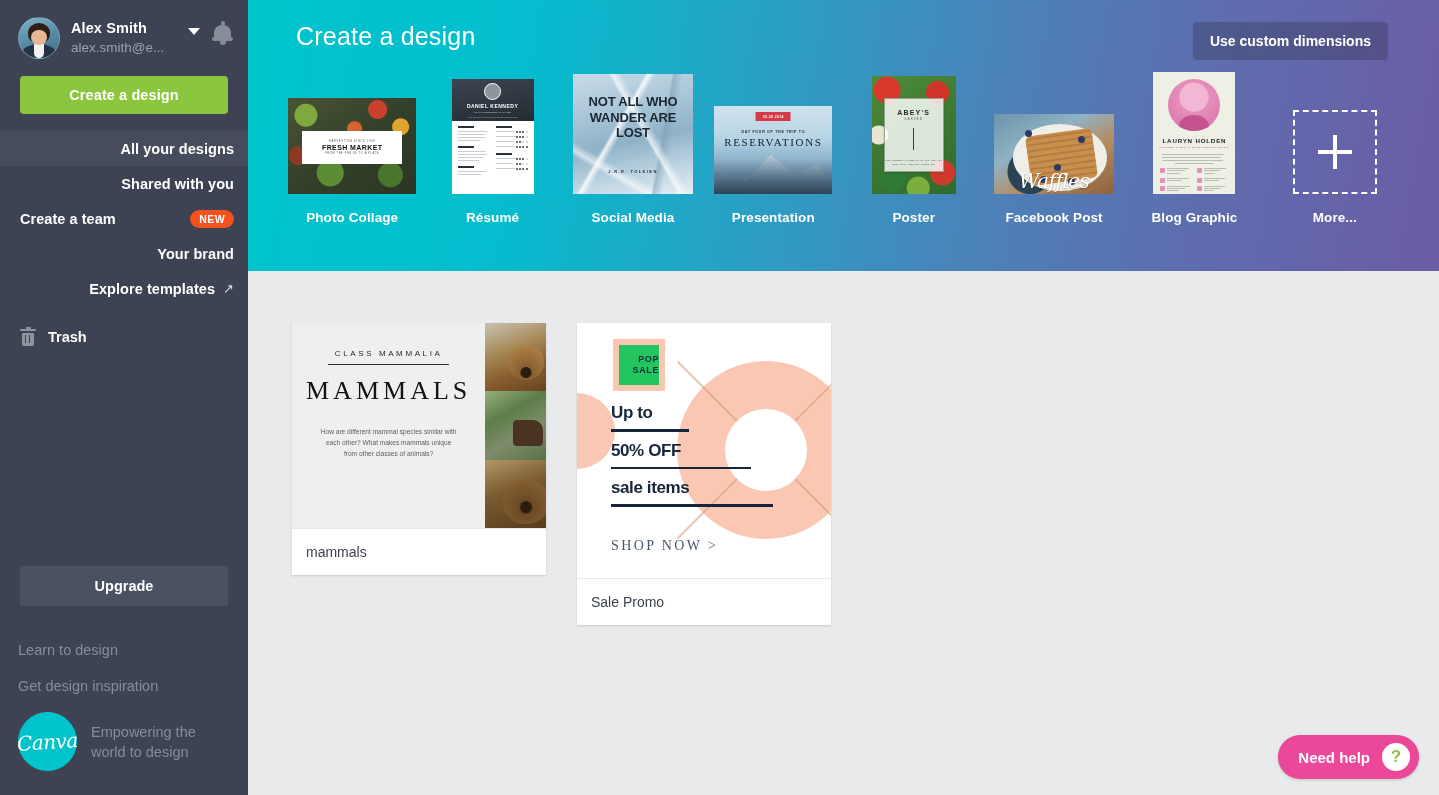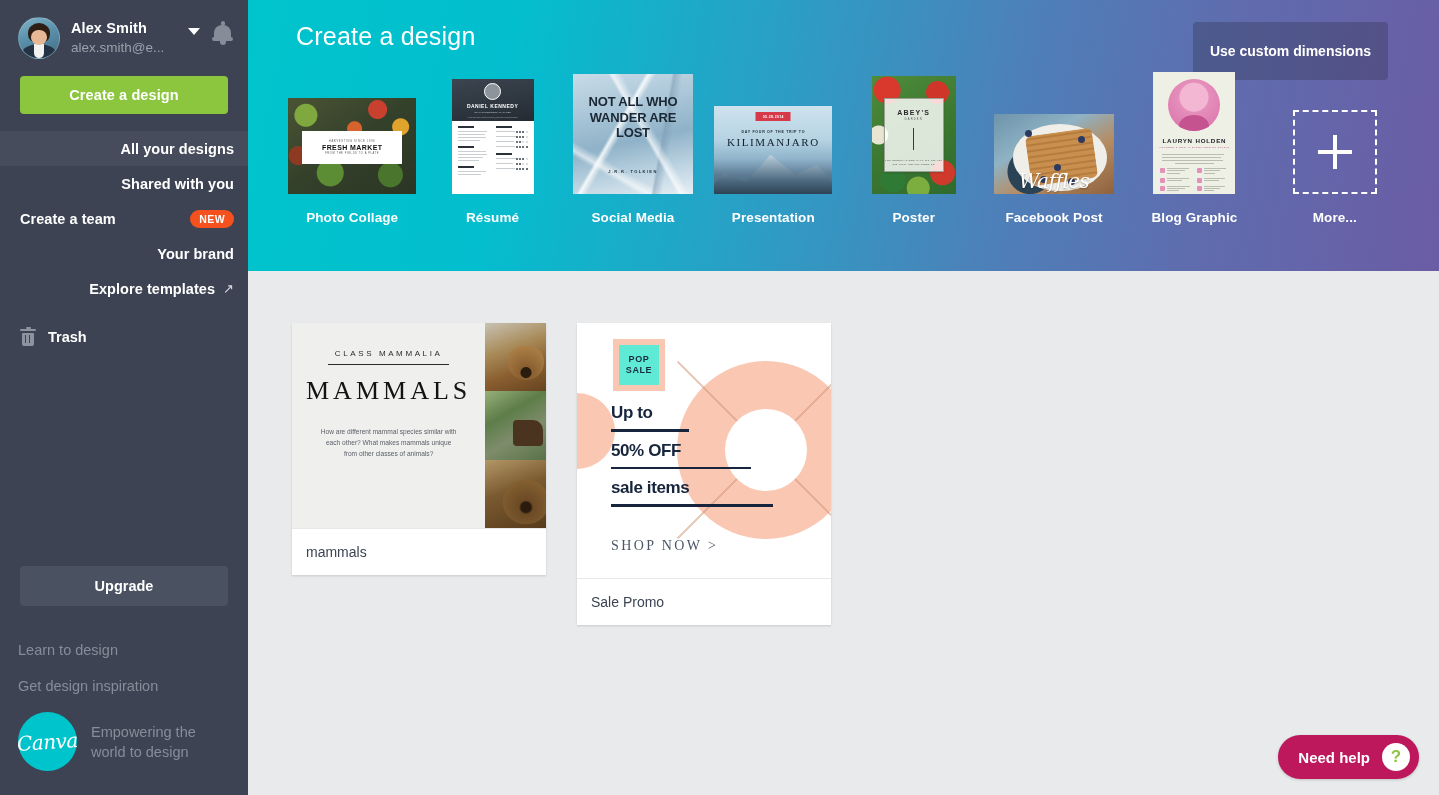--- a/index.html
+++ b/index.html
@@ -153,21 +153,21 @@
     background: linear-gradient(100deg, #00c4cc 0%, #03bece 22%, #2f9bc4 46%, #4e7fb8 64%, #5f6cae 80%, #6b5ca5 100%);
     position: relative;
   }
   .hero-title {
     position: absolute; left: 48px; top: 22px;
     color: #fff; font-size: 25px; font-weight: normal; letter-spacing: .2px;
   }
   .custom-dim {
     position: absolute; right: 51px; top: 22px;
     background: rgba(40,44,62,.30); color: #fff;
-    border: none; border-radius: 4px; padding: 21px 17px;
+    border: none; border-radius: 4px; padding: 11px 17px;
     font-size: 14px; font-weight: bold; font-family: inherit; cursor: pointer;
   }
 
   .tiles {
     position: absolute; left: 0; right: 0; top: 72px;
     display: flex; padding: 0 34px;
   }
   .tile {
     flex: 1 1 0; display: flex; flex-direction: column;
     align-items: center; justify-content: flex-end; cursor: pointer;
@@ -410,40 +410,40 @@
   }
   .sp-circ-l {
     position: absolute; left: -38px; top: 70px; width: 76px; height: 76px;
     border-radius: 50%; background: #fac8b2;
   }
   .sp-badge {
     position: absolute; left: 36px; top: 16px; width: 52px; height: 52px;
     background: #fac8b2; display: flex; align-items: center; justify-content: center;
   }
   .sp-badge .in {
-    width: 40px; height: 40px; background: #5eead4; display: flex; flex-direction: column;
-    align-items: center; justify-content: center;
+    width: 40px; height: 40px; background: #22c55e; display: flex; flex-direction: column;
+    align-items: flex-end; justify-content: center;
   }
   .sp-badge .in b { font-size: 9px; color: #1b2a44; letter-spacing: .6px; line-height: 11px; }
   .sp-lines { position: absolute; left: 34px; top: 76px; width: 180px; }
   .sp-l { color: #16243c; font-size: 17px; font-weight: bold; letter-spacing: -.4px; line-height: 27px; }
   .sp-u { height: 2.5px; background: #16243c; margin: 3px 0 5px; }
   .sp-u.u1 { width: 78px; }
   .sp-u.u2 { width: 140px; }
   .sp-u.u3 { width: 162px; }
   .sp-shop {
     position: absolute; left: 34px; top: 215px;
     color: #4a5668; font-size: 14px; letter-spacing: 2.4px;
     font-family: "Liberation Serif", serif;
   }
 
   
   .help {
     position: absolute; right: 20px; bottom: 16px;
-    background: #be185d; border: none; border-radius: 22px;
+    background: #ec4899; border: none; border-radius: 22px;
     height: 44px; padding: 0 9px 0 20px;
     display: flex; align-items: center; gap: 12px;
     color: #fff; font-size: 15px; font-weight: bold;
     font-family: inherit; cursor: pointer;
     box-shadow: 0 1px 3px rgba(0,0,0,.18);
   }
   .help .qm {
     width: 28px; height: 28px; border-radius: 50%; background: #fff;
     color: #8cc63e; font-size: 17px; font-weight: bold;
     display: flex; align-items: center; justify-content: center;
@@ -645,21 +645,21 @@
           <div class="cap">Social Media</div>
         </div>
 
         <div class="tile">
           <div class="thumbwrap">
             <div class="thumb t-pres">
               <div class="sky"></div>
                 <div class="peak"></div>
               <div class="datebox">05.28.2014</div>
               <div class="k1">DAY FOUR OF THE TRIP TO</div>
-              <div class="k2">KILIMANJARO</div>
+              <div class="k2">RESERVATIONS</div>
             </div>
           </div>
           <div class="cap">Presentation</div>
         </div>
 
         <div class="tile">
           <div class="thumbwrap">
             <div class="thumb t-poster">
               <div class="salad"></div>
               <div class="card">

